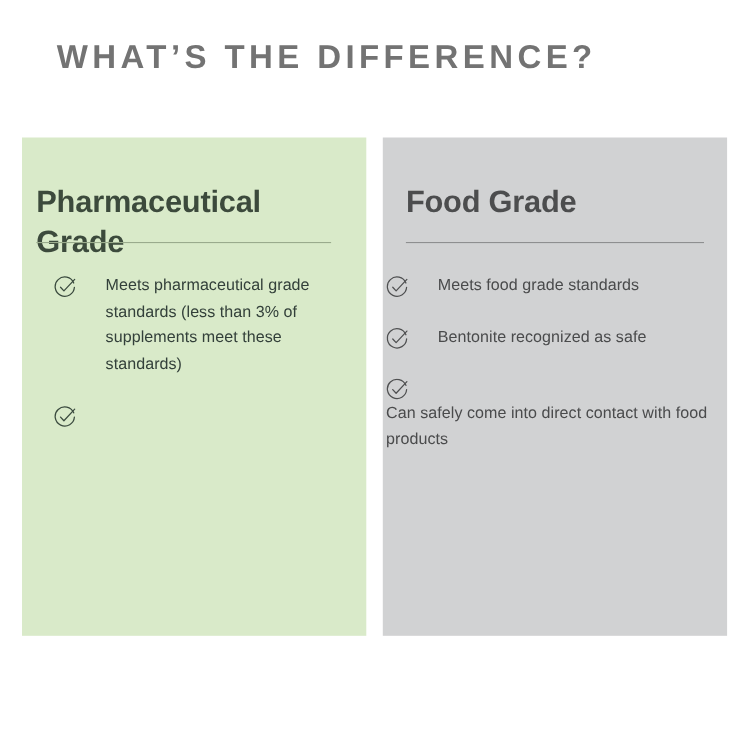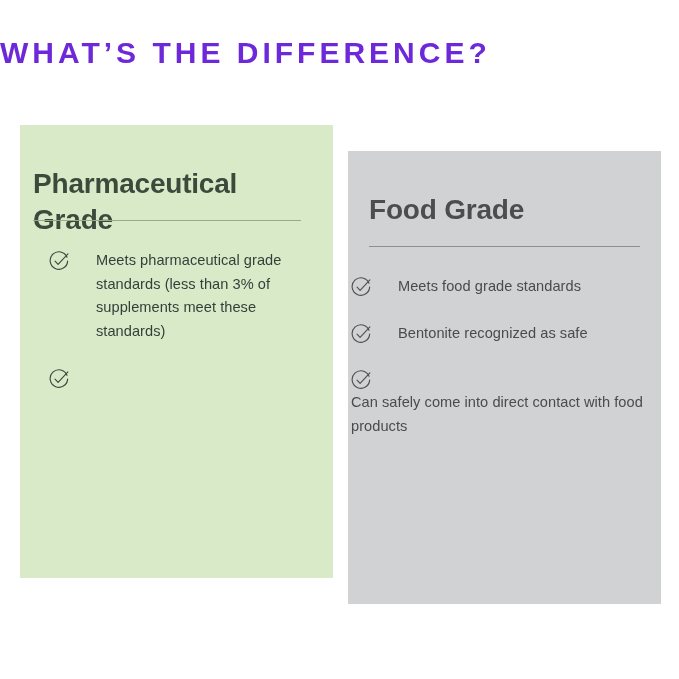--- a/index.html
+++ b/index.html
@@ -14,46 +14,45 @@
     -webkit-font-smoothing: antialiased;
     overflow: hidden;
     position: relative;
   }
 
   #page-title {
     position: absolute;
     left: 0;
     top: 36px;
     width: 594px;
-    text-align: left;
+    text-align: center;
     font-size: 30px;
     font-weight: 700;
     letter-spacing: 4.0px;
-    color: #6d28d9;
+    color: #737373;
     white-space: nowrap;
   }
 
   .panel {
     position: absolute;
     top: 125px;
     height: 453px;
     box-sizing: border-box;
   }
 
   #panel-pharmaceutical {
     left: 20px;
     width: 313px;
     background: #d9eac9;
   }
 
   #panel-food {
     left: 348px;
     width: 313px;
     background: #d1d2d3;
-    margin-top: 26px;
   }
 
   .panel-heading {
     position: absolute;
     top: 18px;
     font-size: 28px;
     font-weight: 600;
     line-height: 1.28;
     letter-spacing: -0.2px;
   }

